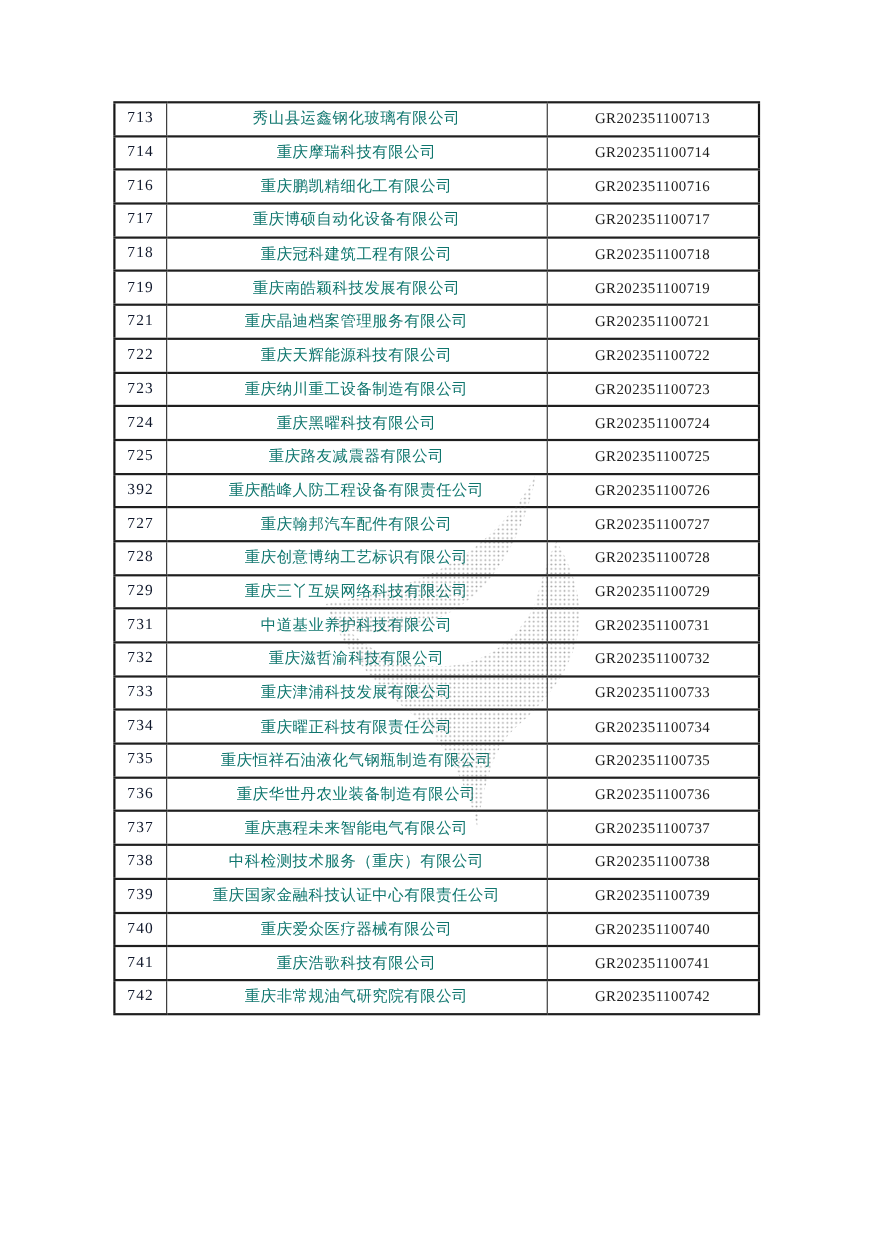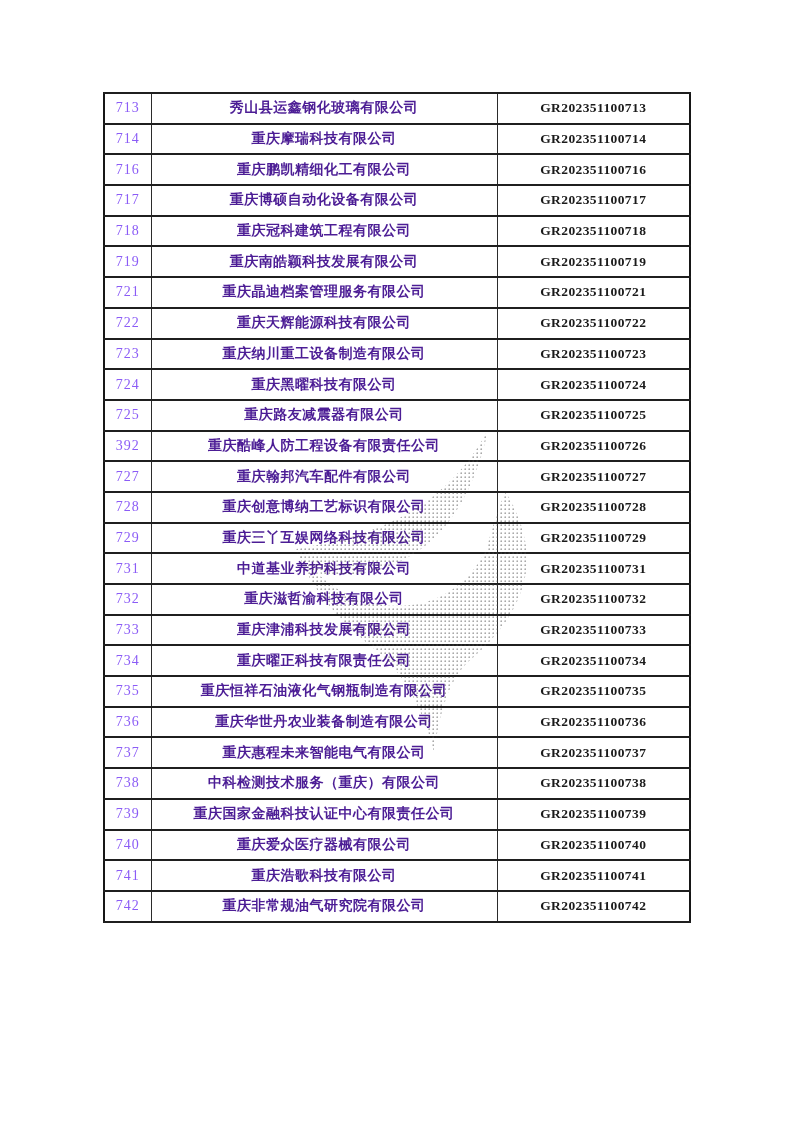--- a/index.html
+++ b/index.html
@@ -35,34 +35,32 @@
     border-bottom: 2px solid #1f1f1f;
     text-align: center;
     vertical-align: middle;
     padding: 0 2px;
     overflow: hidden;
     white-space: nowrap;
   }
   td.cell-num {
     font-size: 14px;
     letter-spacing: 1px;
-    color: #8b5cf6;
+    color: #0f172a;
     margin-top: 12px;
   }
   td.cell-name {
     font-size: 14px;
     letter-spacing: 0.5px;
-    color: #4c1d95;
-    font-weight: bold;
+    color: #0f766e;
   }
   td.cell-code {
     font-size: 13.5px;
     letter-spacing: 0.4px;
     color: #1b1b1b;
-    font-weight: bold;
   }
   .watermark {
     position: absolute;
     left: 0;
     top: 0;
     width: 793px;
     height: 1121px;
     pointer-events: none;
   }
 </style>

